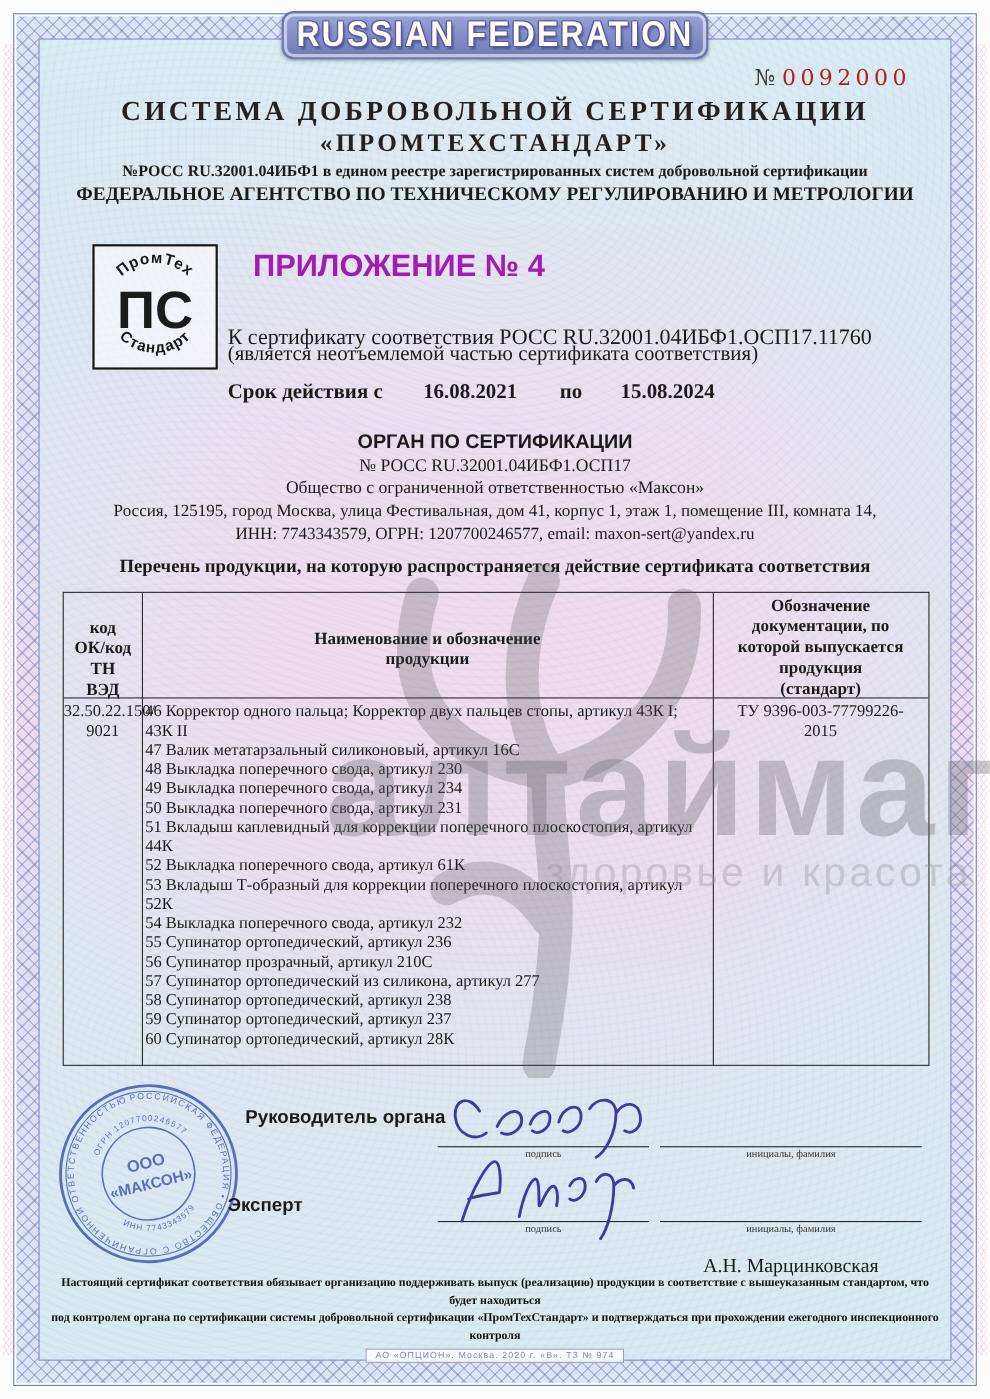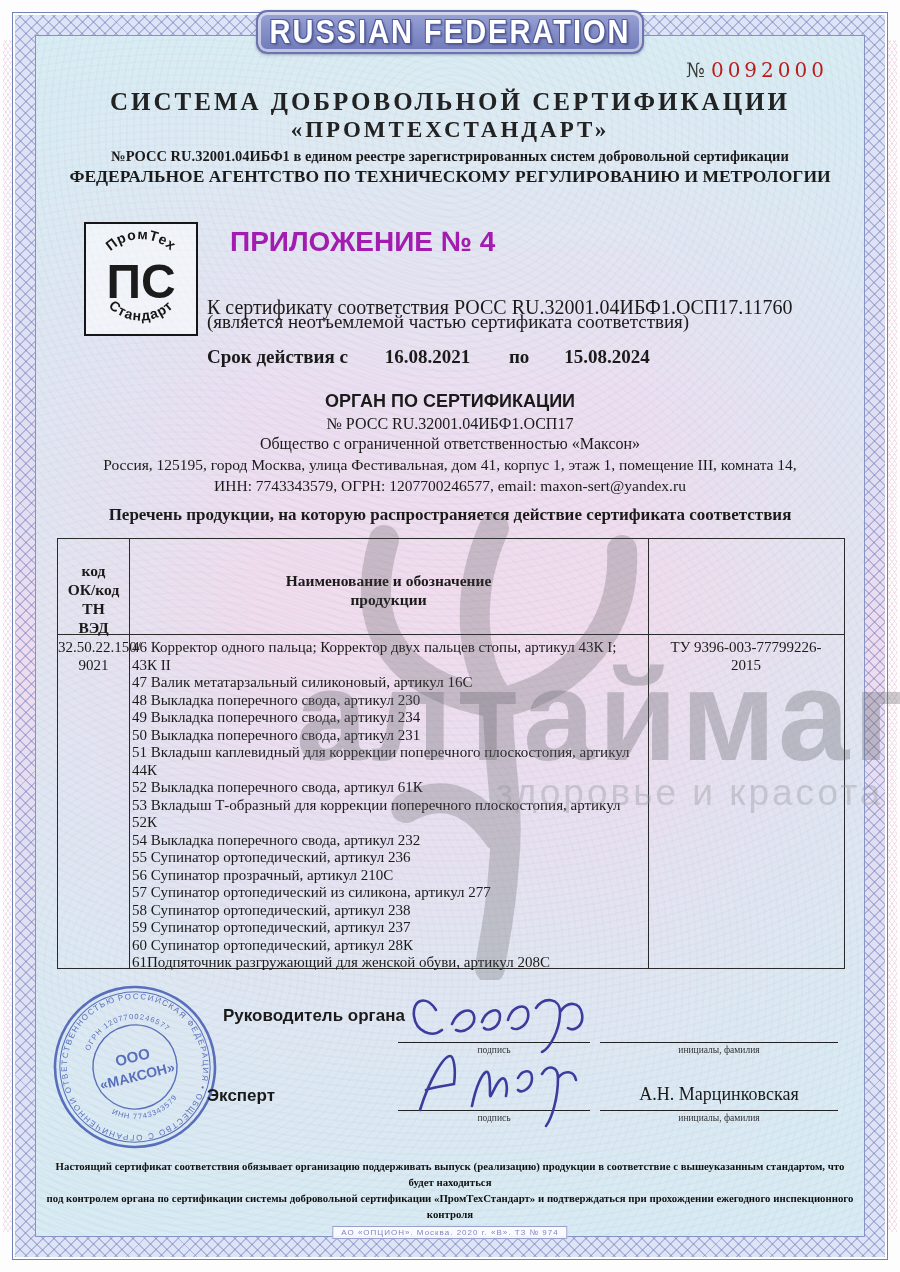--- a/index.html
+++ b/index.html
@@ -154,39 +154,43 @@
 
   <div class="tbl">
     <div class="v1"></div>
     <div class="v2"></div>
     <div class="hline"></div>
     <div class="hc hc1">код
 ОК/код ТН
 ВЭД</div>
     <div class="hc hc2">Наименование и обозначение
 продукции</div>
+    <div class="hc hc3">Обозначение
+документации, по
+которой выпускается
+продукция
+(стандарт)</div>
     <div class="bc bc1">32.50.22.150/
 9021</div>
     <div class="bc bc2">
         <div>46 Корректор одного пальца; Корректор двух пальцев стопы, артикул 43К I; 43К II</div>
         <div>47 Валик метатарзальный силиконовый, артикул 16С</div>
         <div>48 Выкладка поперечного свода, артикул 230</div>
         <div>49 Выкладка поперечного свода, артикул 234</div>
         <div>50 Выкладка поперечного свода, артикул 231</div>
         <div>51 Вкладыш каплевидный для коррекции поперечного плоскостопия, артикул 44К</div>
         <div>52 Выкладка поперечного свода, артикул 61К</div>
         <div>53 Вкладыш Т-образный для коррекции поперечного плоскостопия, артикул 52К</div>
         <div>54 Выкладка поперечного свода, артикул 232</div>
         <div>55 Супинатор ортопедический, артикул 236</div>
         <div>56 Супинатор прозрачный, артикул 210С</div>
         <div>57 Супинатор ортопедический из силикона, артикул 277</div>
         <div>58 Супинатор ортопедический, артикул 238</div>
         <div>59 Супинатор ортопедический, артикул 237</div>
         <div>60 Супинатор ортопедический, артикул 28К</div>
-        <div>61Подпяточник разгружающий для женской обуви, артикул 208С</div>
       </div>
     <div class="bc bc3">ТУ 9396-003-77799226-
 2015</div>
   </div>
 
   <svg class="wm-leaf" width="345" height="480" viewBox="0 0 345 480">
     <g fill="none" stroke="#4d4d4d" stroke-width="30" stroke-linecap="round">
       <path d="M62,40 C38,120 66,182 168,202"></path>
       <path d="M172,28 C142,95 150,165 176,198"></path>
       <path d="M300,50 C304,128 254,184 182,202"></path>
@@ -205,21 +209,21 @@
   <div class="sig-cap" style="left:398px;top:1045px;width:192px;">подпись</div>
   <div class="sig-line" style="left:600px;top:1042px;width:238px;"></div>
   <div class="sig-cap" style="left:600px;top:1045px;width:238px;">инициалы, фамилия</div>
 
   <div class="sig-label" style="left:207px;top:1086px;">Эксперт</div>
   <svg class="sig-svg" style="left:412px;top:1050px;" width="180" height="78" viewBox="0 0 180 78">
     <path d="M8,60 C18,28 32,6 38,6 C42,6 44,20 42,34 M14,40 C24,36 34,36 42,34 M60,56 C64,36 70,24 74,22 C78,20 78,34 78,44 C78,52 82,36 88,30 C94,24 96,36 94,46 M106,28 C110,20 120,18 120,28 C120,38 110,44 106,40 M130,24 C136,14 146,16 146,28 C146,48 140,68 134,76 M146,28 C152,20 162,20 164,30" stroke="#3c3c9e" fill="none" stroke-width="2.6" stroke-linecap="round"></path>
   </svg>
   <div class="sig-line" style="left:398px;top:1110px;width:192px;"></div>
   <div class="sig-cap" style="left:398px;top:1113px;width:192px;">подпись</div>
-  <div class="sig-name" style="left:600px;top:1084px;width:238px;">А.Н. Марцинковская</div>
+  <div class="sig-name" style="left:600px;top:1140px;width:238px;">А.Н. Марцинковская</div>
   <div class="sig-line" style="left:600px;top:1110px;width:238px;"></div>
   <div class="sig-cap" style="left:600px;top:1113px;width:238px;">инициалы, фамилия</div>
 
   <svg class="stamp" viewBox="0 0 170 170">
     <defs>
       <path id="st-o" d="M85,17 a68,68 0 1 1 -0.01,0"></path>
       <path id="st-it" d="M37,85 A48,48 0 0 1 133,85"></path>
       <path id="st-ib" d="M33,85 A52,52 0 0 0 137,85"></path>
     </defs>
     <g stroke="#3d55b0" fill="none">

